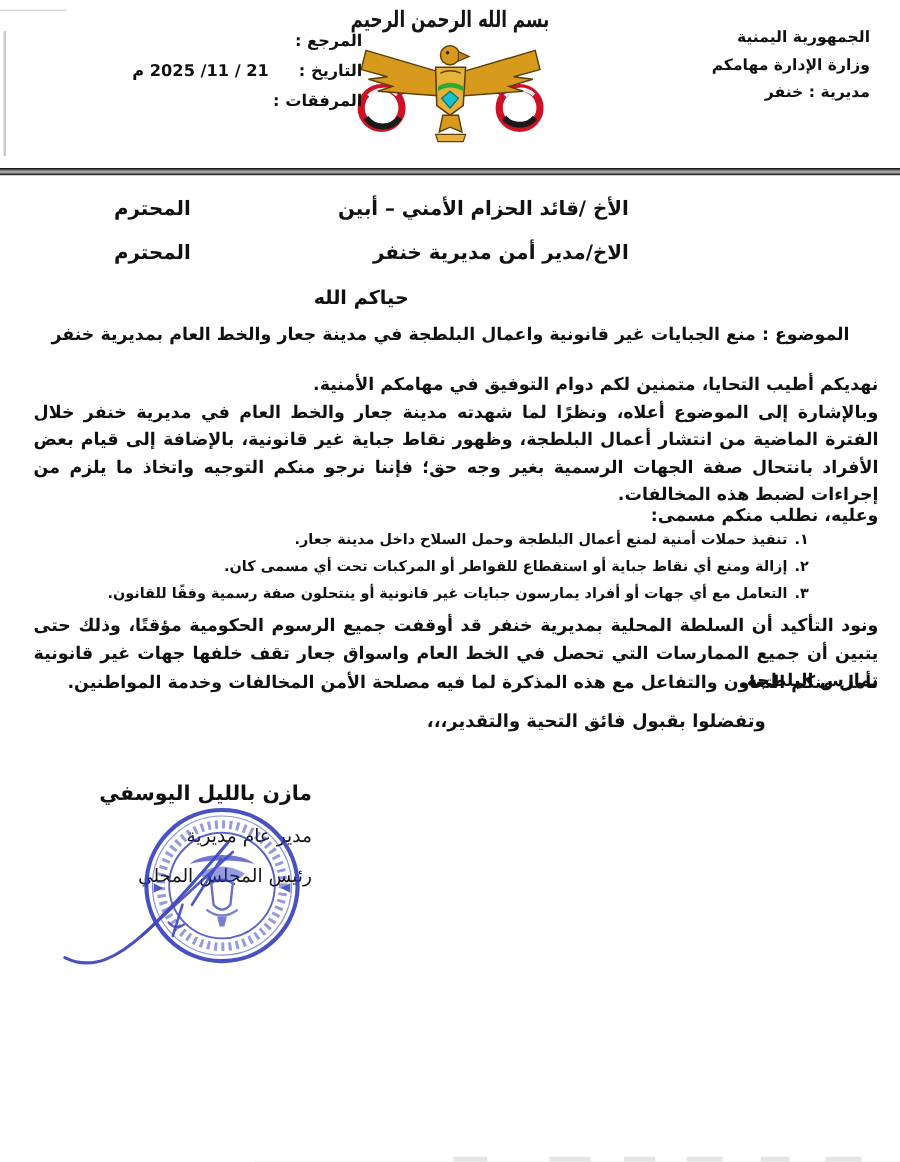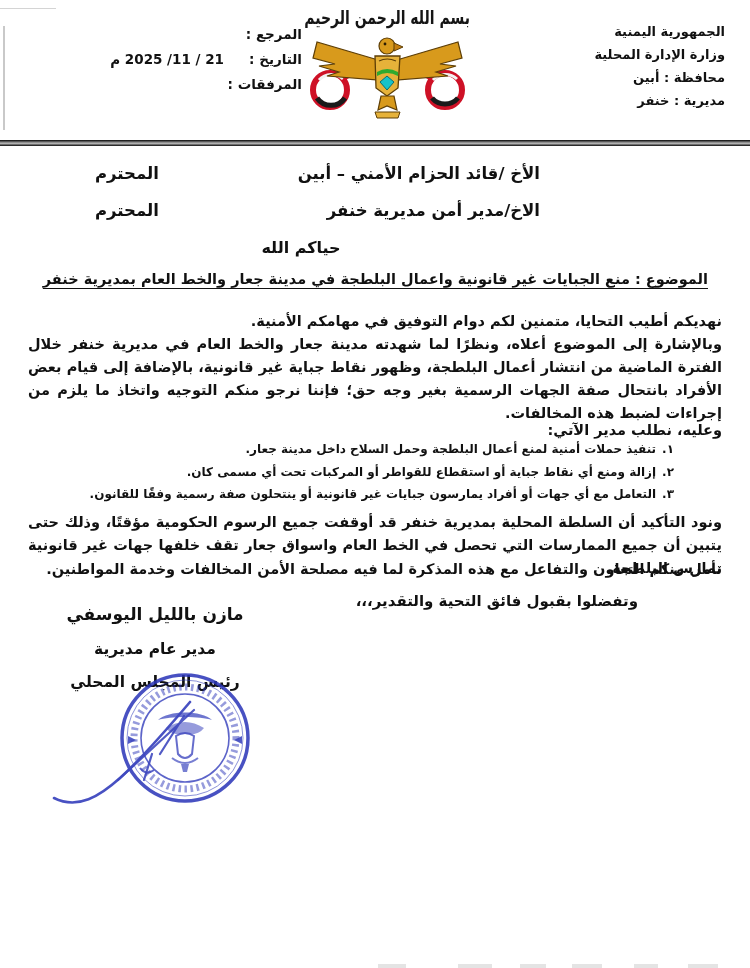--- a/index.html
+++ b/index.html
@@ -13,89 +13,88 @@
     color:#111;
     direction:rtl;
   }
   
   .org-block{
     position:absolute;top:20px;right:25px;
     text-align:right;font-size:13px;font-weight:bold;line-height:23px;
   }
   .emblem{
     position:absolute;top:6px;left:50%;transform:translateX(-50%);
-    width:190px;
+    width:190px;text-align:center;
   }
   .bismillah{
     font-size:14px;font-weight:bold;letter-spacing:-0.5px;
     transform:scaleY(1.35);transform-origin:top center;
     white-space:nowrap;color:#151515;
   }
   .meta-block{
     position:absolute;top:22px;left:38px;width:264px;
     font-size:13.5px;font-weight:bold;line-height:25px;
   }
   .meta-row{display:flex;align-items:baseline;}
   .meta-label{min-width:78px;text-align:right;}
   .meta-value{flex:1;white-space:nowrap;}
   .divider{
     position:absolute;top:140px;left:0;width:750px;height:6px;
     background:linear-gradient(to bottom,#050505 0%,#9a9a9a 45%,#bdbdbd 55%,#0a0a0a 100%);
   }
   
   .addr-row{position:absolute;left:0;width:750px;height:30px;
     font-size:16.5px;font-weight:bold;}
-  .addr-to{position:absolute;right:210px;white-space:nowrap;}
+  .addr-to{position:absolute;right:226px;white-space:nowrap;}
   .addr-hon{position:absolute;left:95px;}
   .greeting{
     position:absolute;top:238px;left:0;width:602px;text-align:center;
     font-size:16px;font-weight:bold;
   }
   .subject{
     position:absolute;top:271px;left:45px;right:42px;text-align:center;
-    font-size:14.5px;font-weight:bold;text-decoration:underline;
+    font-size:14.5px;font-weight:bold;
     text-underline-offset:4px;white-space:nowrap;
   }
   
-  .para{position:absolute;right:28px;left:28px;font-size:14.5px;line-height:23px;font-weight:600;}
+  .para{position:absolute;right:18px;left:28px;font-size:14.5px;line-height:23px;font-weight:600;}
   .p1{top:310px;text-align:right;}
   .p2{top:333px;text-align:justify;}
   .intro{top:419px;text-align:right;}
   .list-item{position:absolute;right:76px;left:28px;font-size:12px;font-weight:600;text-align:right;white-space:nowrap;}
   .li1{top:442px;}.li2{top:464.5px;}.li3{top:487px;}
   .item-num{margin-left:6px;}
   .p3{top:511px;text-align:justify;font-weight:bold;}
   .p4{top:558px;text-align:right;}
   .closing{
     position:absolute;top:592px;right:112px;
     font-size:15px;font-weight:bold;white-space:nowrap;
   }
   
-  .sig-block{position:absolute;top:604px;left:50px;width:210px;text-align:center;}
+  .sig-block{position:absolute;top:652px;left:50px;width:210px;}
   .sig-name{font-size:17px;font-weight:bold;margin-bottom:16px;white-space:nowrap;}
-  .sig-title{font-size:15.5px;font-weight:bold;margin-bottom:15px;white-space:nowrap;}
+  .sig-title{font-size:15.5px;font-weight:normal;margin-bottom:15px;white-space:nowrap;}
   .stamp-wrap{position:absolute;top:658px;left:48px;width:230px;height:165px;pointer-events:none;}
   
   .scan-edge-left{position:absolute;left:3px;top:26px;width:1.5px;height:104px;background:#c9c9c9;}
   .scan-edge-top{position:absolute;left:0;top:8px;width:56px;height:1px;background:#d4d4d4;}
   .bottom-marks{position:absolute;bottom:0;left:0;width:750px;height:5px;}
   .bm{position:absolute;bottom:0;height:4px;background:#d9d9d9;opacity:.7;}
 </style>
 </head>
 <body>
 
 <div class="page">
 
   <div class="scan-edge-left"></div>
   <div class="scan-edge-top"></div>
 
   <div class="org-block">
     <div>الجمهورية اليمنية</div>
-    <div>وزارة الإدارة المحلية</div>
-    <div>محافظة : أبين</div>
+    <div>وزارة الإدارة مهامكم</div>
     <div>مديرية : خنفر</div>
   </div>
 
   <div class="emblem">
     <div class="bismillah">بسم الله الرحمن الرحيم</div>
     <svg width="165" height="96" viewBox="0 0 165 96" style="margin-top:6px;">
 
       <circle cx="25" cy="62" r="17" fill="none" stroke="#ce1126" stroke-width="6"></circle>
       <path d="M12 70 A17 17 0 0 0 40 70" fill="none" stroke="#1a1a1a" stroke-width="5"></path>
       <path d="M14 52 A17 17 0 0 1 38 51" fill="none" stroke="#f2f2f2" stroke-width="3"></path>
@@ -148,21 +147,21 @@
     <span class="addr-to">الاخ/مدير أمن مديرية خنفر</span>
     <span class="addr-hon">المحترم</span>
   </div>
 
   <div class="greeting">حياكم الله</div>
 
   <div class="subject">الموضوع : منع الجبايات غير قانونية واعمال البلطجة في مدينة جعار والخط العام بمديرية خنفر</div>
 
   <div class="para p1">نهديكم أطيب التحايا، متمنين لكم دوام التوفيق في مهامكم الأمنية.</div>
   <div class="para p2">وبالإشارة إلى الموضوع أعلاه، ونظرًا لما شهدته مدينة جعار والخط العام في مديرية خنفر خلال الفترة الماضية من انتشار أعمال البلطجة، وظهور نقاط جباية غير قانونية، بالإضافة إلى قيام بعض الأفراد بانتحال صفة الجهات الرسمية بغير وجه حق؛ فإننا نرجو منكم التوجيه واتخاذ ما يلزم من إجراءات لضبط هذه المخالفات.</div>
-  <div class="para intro">وعليه، نطلب مدير الآتي:</div>
+  <div class="para intro">وعليه، نطلب منكم مسمى:</div>
 
   <div class="list-item li1">
     <span class="item-num">١.</span><span>تنفيذ حملات أمنية لمنع أعمال البلطجة وحمل السلاح داخل مدينة جعار.</span>
   </div>
   <div class="list-item li2">
     <span class="item-num">٢.</span><span>إزالة ومنع أي نقاط جباية أو استقطاع للقواطر أو المركبات تحت أي مسمى كان.</span>
   </div>
   <div class="list-item li3">
     <span class="item-num">٣.</span><span>التعامل مع أي جهات أو أفراد يمارسون جبايات غير قانونية أو ينتحلون صفة رسمية وفقًا للقانون.</span>
   </div>

